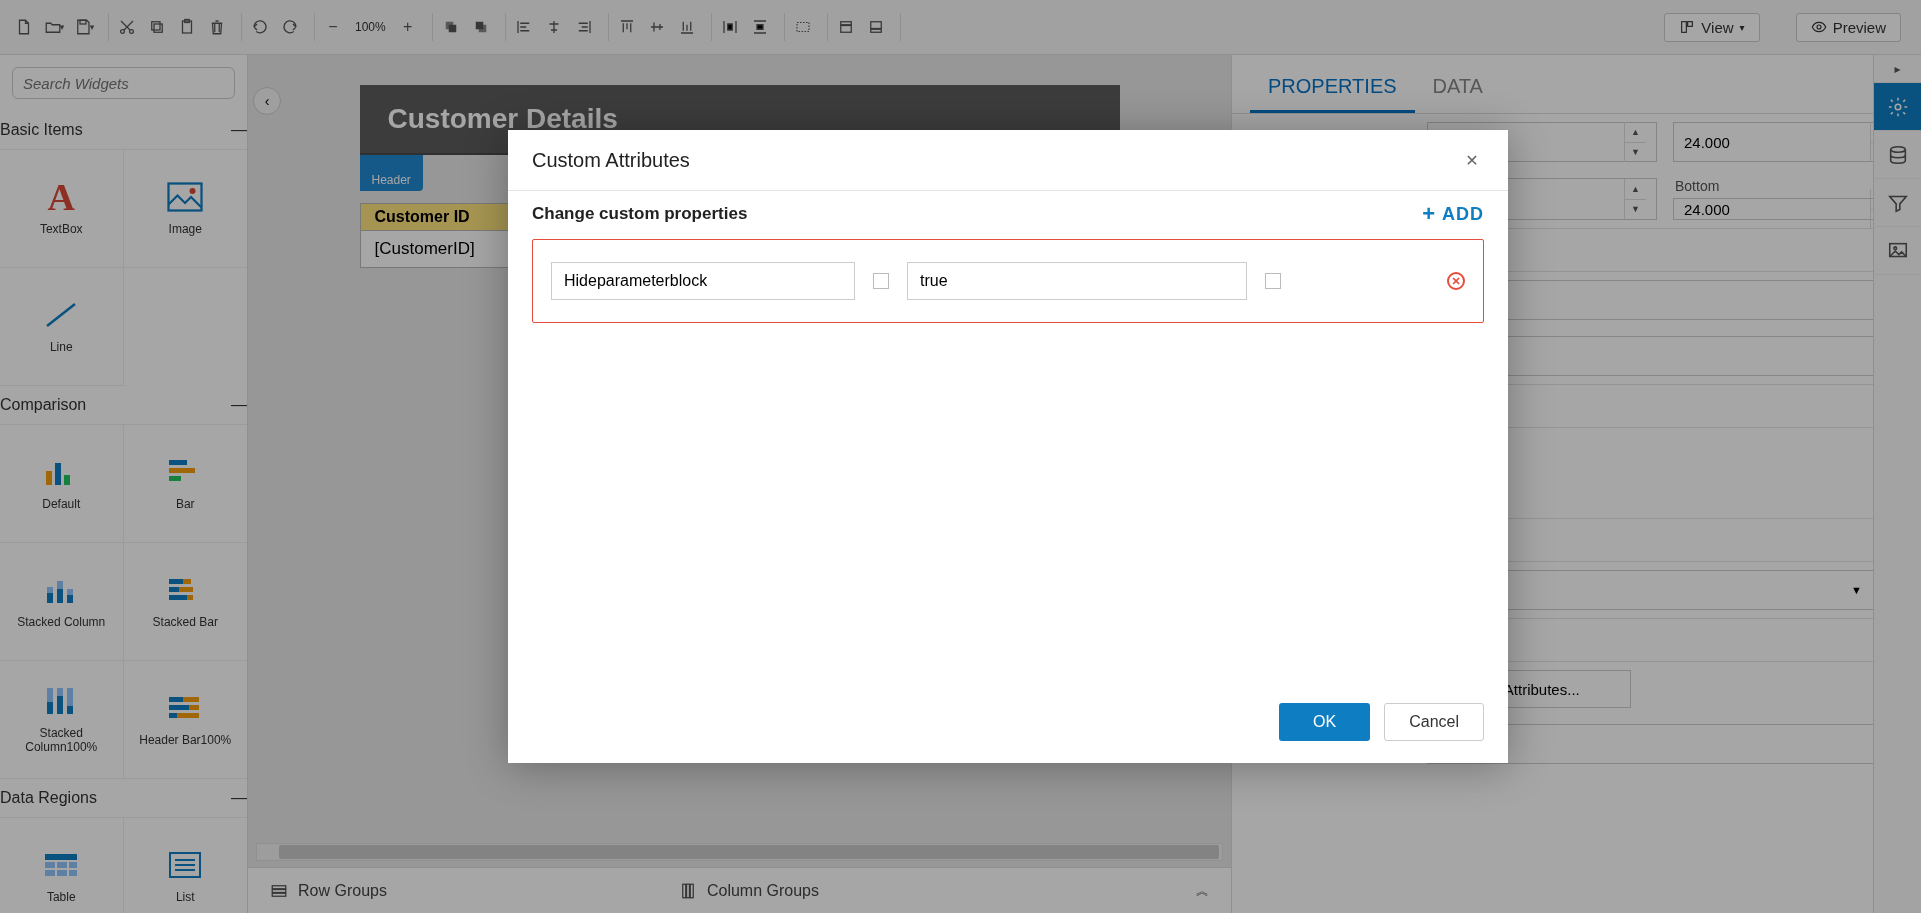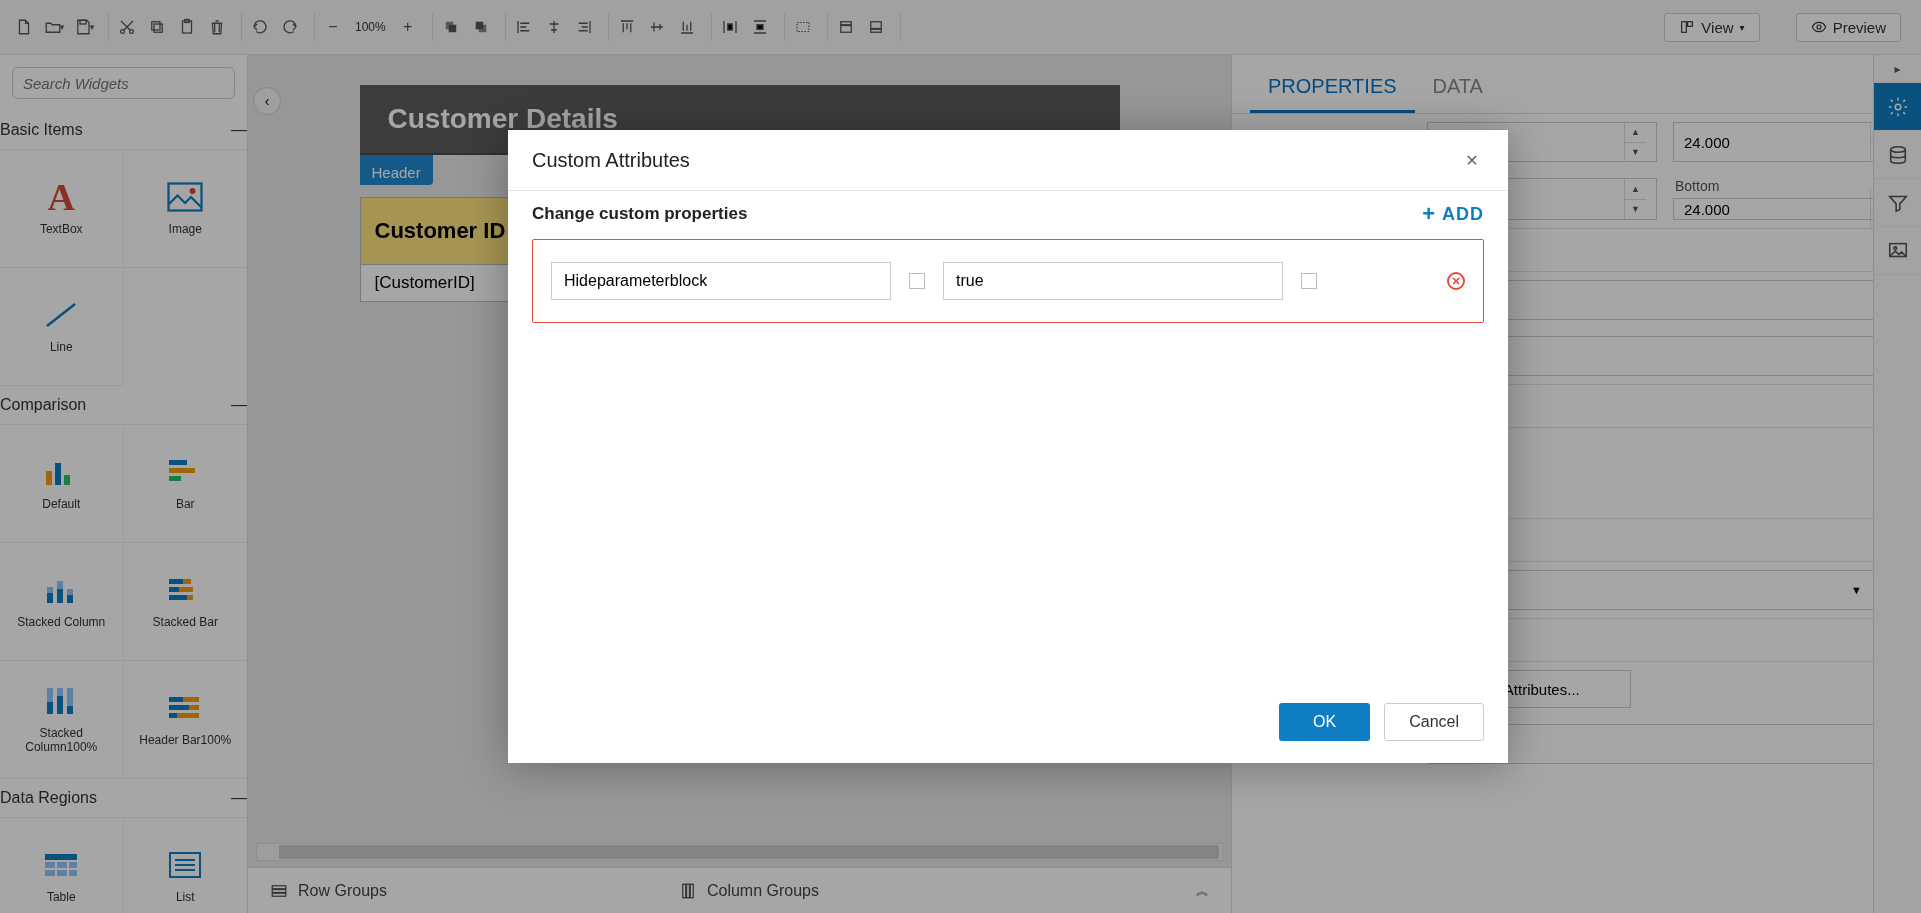--- a/index.html
+++ b/index.html
@@ -29,24 +29,24 @@
     .widget-cell { height: 118px; border-bottom: 1px solid #eee; border-right: 1px solid #eee; display: flex; flex-direction: column; align-items: center; justify-content: center; gap: 10px; cursor: pointer; padding: 8px; }
     .widget-cell:nth-child(2n) { border-right: none; }
     .widget-cell .wicon { width: 40px; height: 32px; display: flex; align-items: center; justify-content: center; }
     .widget-cell .wlabel { font-size: 12px; color: #333; text-align: center; line-height: 1.15; }
 
     
     .center { flex: 1; background: #e9e9e9; display: flex; flex-direction: column; position: relative; }
     .collapse-left { position: absolute; left: 5px; top: 32px; width: 28px; height: 28px; border: 1px solid #ccc; border-radius: 50%; background: #f5f5f5; display: flex; align-items: center; justify-content: center; cursor: pointer; font-size: 14px; z-index: 2; }
     .report-page { margin: 0 auto; margin-top: 8px; width: 760px; background: #e8e8e8; position: relative; flex: 1; }
     .page-title-bar { background: #5c5c5c; color: #fff; font-size: 28px; font-weight: bold; padding: 18px 28px; border-bottom: 2px solid #4a4a4a; margin-top: 22px; }
-    .header-tag { display: inline-block; background: #1f89d0; color: #fff; font-size: 15px; padding: 9px 12px 4px; border-bottom-right-radius: 4px; }
+    .header-tag { display: inline-block; background: #1f89d0; color: #fff; font-size: 12px; padding: 18px 12px 4px; border-bottom-right-radius: 4px; }
     .data-table { margin: 12px 0 0 0; }
     .data-table .thead { display: flex; border: 1px solid #bbb; }
-    .data-table .th { background: #ffe57f; padding: 20px 14px; font-size: 22px; font-weight: bold; border-right: 1px solid #bbb; }
+    .data-table .th { background: #ffe57f; padding: 4px 14px; font-size: 16px; font-weight: bold; border-right: 1px solid #bbb; }
     .data-table .tbody { display: flex; border-left: 1px solid #bbb; border-right: 1px solid #bbb; border-bottom: 1px solid #bbb; background: #fff; }
     .data-table .td { padding: 8px 14px; font-size: 17px; border-right: 1px solid #bbb; }
     .canvas-scroll { position: absolute; bottom: 52px; left: 8px; right: 8px; height: 18px; background: #f1f1f1; border: 1px solid #ddd; }
     .canvas-scroll .thumb { position: absolute; left: 22px; width: 940px; height: 14px; top: 1px; background: #c9c9c9; border-radius: 2px; }
     .bottom-groups { position: absolute; bottom: 0; left: 0; right: 0; height: 46px; border-top: 1px solid #ddd; background: #fff; display: flex; align-items: center; padding: 0 22px; gap: 52px; font-size: 16px; color: #444; }
     .bgrp { display: flex; align-items: center; gap: 10px; }
     .bottom-groups .expand-arrows { margin-left: auto; font-size: 13px; color: #777; }
 
     
     .right-panel { width: 690px; border-left: 1px solid #ddd; background: #fff; display: flex; flex-direction: column; overflow: hidden; }
@@ -73,21 +73,21 @@
     .icon-rail .rail-top-expand { height: 28px; display: flex; align-items: center; justify-content: center; border-bottom: 1px solid #eee; font-size: 12px; color: #555; }
     .dialog { position: absolute; left: 508px; top: 130px; width: 1000px; background: #fff; box-shadow: 0 4px 40px rgba(0,0,0,0.3); z-index: 20; }
     .dlg-title { padding: 18px 24px; font-size: 20px; color: #222; display: flex; justify-content: space-between; align-items: center; border-bottom: 1px solid #e5e5e5; }
     .dlg-close { width: 24px; height: 24px; display: flex; align-items: center; justify-content: center; cursor: pointer; font-size: 16px; color: #666; }
     .dlg-subtitle-row { padding: 10px 24px 12px; display: flex; justify-content: space-between; align-items: center; }
     .dlg-subtitle { font-size: 17px; font-weight: 600; color: #222; }
     .dlg-add { color: #0f7dc2; font-size: 18px; font-weight: 700; cursor: pointer; display: flex; align-items: center; gap: 6px; letter-spacing: 1px; }
     .dlg-content { padding: 0 24px 24px; min-height: 450px; }
     .attr-card { border: 1px solid #e74c3c; border-radius: 2px; padding: 22px 18px; display: flex; align-items: center; gap: 18px; }
     .attr-card input[type="text"] { height: 38px; border: 1px solid #ccc; padding: 0 12px; font-size: 16px; }
-    .attr-card input.attr-name { width: 340px; }
+    .attr-card input.attr-name { width: 304px; }
     .attr-card input.attr-value { width: 340px; }
     .mini-check { width: 16px; height: 16px; border: 1px solid #bbb; display: inline-block; }
     .remove-attr { color: #e74c3c; cursor: pointer; width: 18px; height: 18px; border: 2px solid #e74c3c; border-radius: 50%; display: flex; align-items: center; justify-content: center; font-size: 11px; font-weight: bold; margin-left: auto; }
     .dlg-actions { display: flex; justify-content: flex-end; gap: 14px; padding: 14px 24px 22px; }
     .btn-primary { background: #0f7dc2; color: #fff; border: none; padding: 9px 34px; font-size: 16px; border-radius: 3px; cursor: pointer; }
     .btn-default { background: #fff; color: #333; border: 1px solid #ccc; padding: 9px 24px; font-size: 16px; border-radius: 3px; cursor: pointer; }
   </style>
 </head>
 <body>
 

